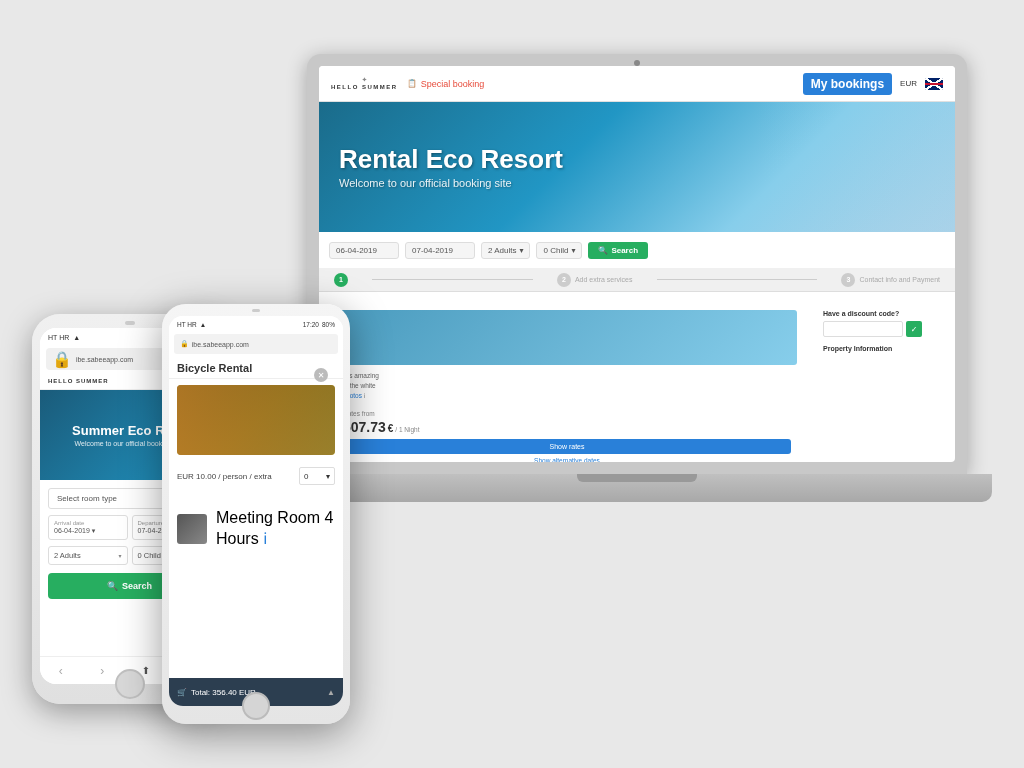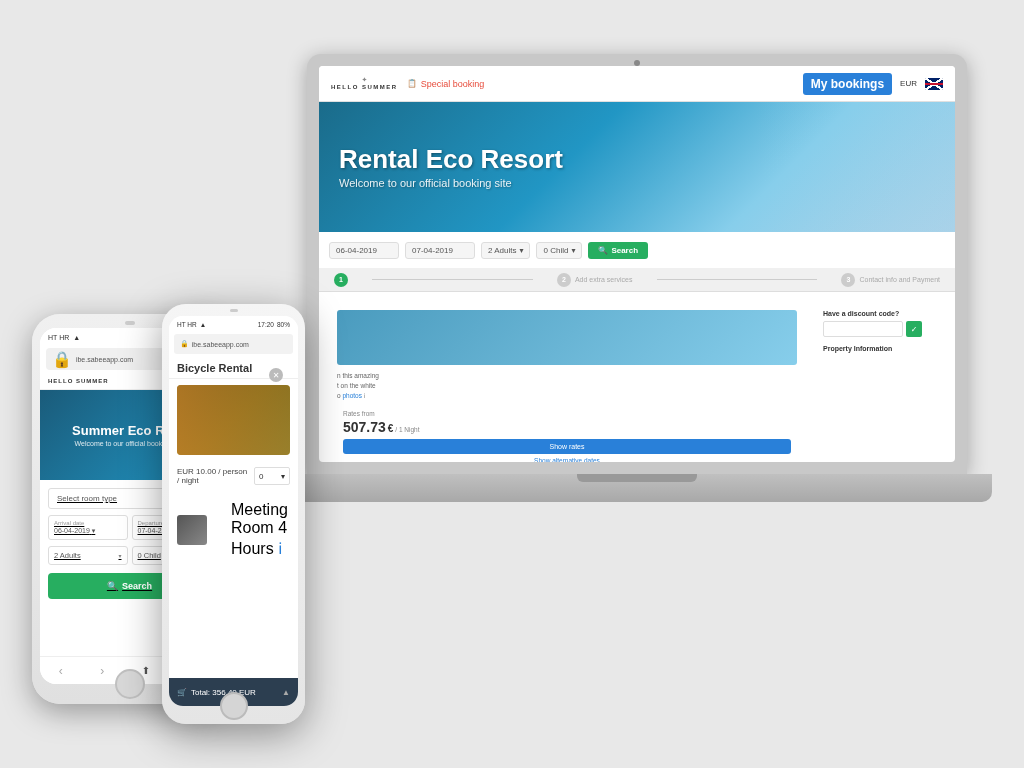--- a/index.html
+++ b/index.html
@@ -412,21 +412,20 @@
       flex-direction: column;
       align-items: center;
       justify-content: center;
       text-align: center;
     }
     .p1-hero h2 { font-size: 13px; font-weight: 700; color: #fff; line-height: 1.2; }
     .p1-hero p { font-size: 7px; color: rgba(255,255,255,0.85); margin-top: 2px; }
     .p1-form {
       padding: 8px;
       background: #fff;
-      text-decoration: underline;
     }
     .p1-select {
       width: 100%;
       border: 1px solid #ddd;
       border-radius: 3px;
       padding: 5px 8px;
       font-size: 8px;
       color: #555;
       margin-bottom: 6px;
       display: flex;
@@ -489,21 +488,21 @@
       bottom: 0;
       left: 0;
       right: 0;
     }
 
     
     .phone2 {
       position: absolute;
       left: 130px;
       bottom: 20px;
-      width: 143px;
+      width: 188px;
       height: 420px;
       z-index: 5;
     }
     .phone2-frame {
       width: 100%;
       height: 100%;
       background: linear-gradient(to bottom, #f5f5f5, #e5e5e5);
       border-radius: 24px;
       padding: 12px 7px 18px;
       box-shadow: 0 10px 40px rgba(0,0,0,0.4);
@@ -625,23 +624,23 @@
       justify-content: space-between;
       padding: 0 4px;
     }
     .p2-back-link {
       padding: 6px 8px;
       font-size: 8px;
       color: #2980d9;
       border-top: 1px solid #eee;
     }
     .p2-service-item {
-      margin: 6px 8px;
-      display: flex;
-      gap: 24px;
+      margin: 14px 8px;
+      display: flex;
+      gap: 9px;
       align-items: center;
     }
     .p2-service-thumb {
       width: 30px;
       height: 30px;
       background: linear-gradient(135deg, #555, #888);
       border-radius: 3px;
       flex-shrink: 0;
     }
     .p2-total-bar {
@@ -867,21 +866,21 @@
 
         <div class="p2-close">✕</div>
 
         <div class="p2-img">
           <div class="p2-img-bikes"></div>
         </div>
 
         <div class="p2-service-info">
           <div class="p2-price-row">
             <span class="p2-price-text">EUR 10.00 / person /
-night</span>
+extra</span>
             <div class="p2-qty-select">
               <span>0</span>
               <span>▾</span>
             </div>
           </div>
         </div>
 
 
         <div class="p2-service-item">
           <div class="p2-service-thumb"></div>

